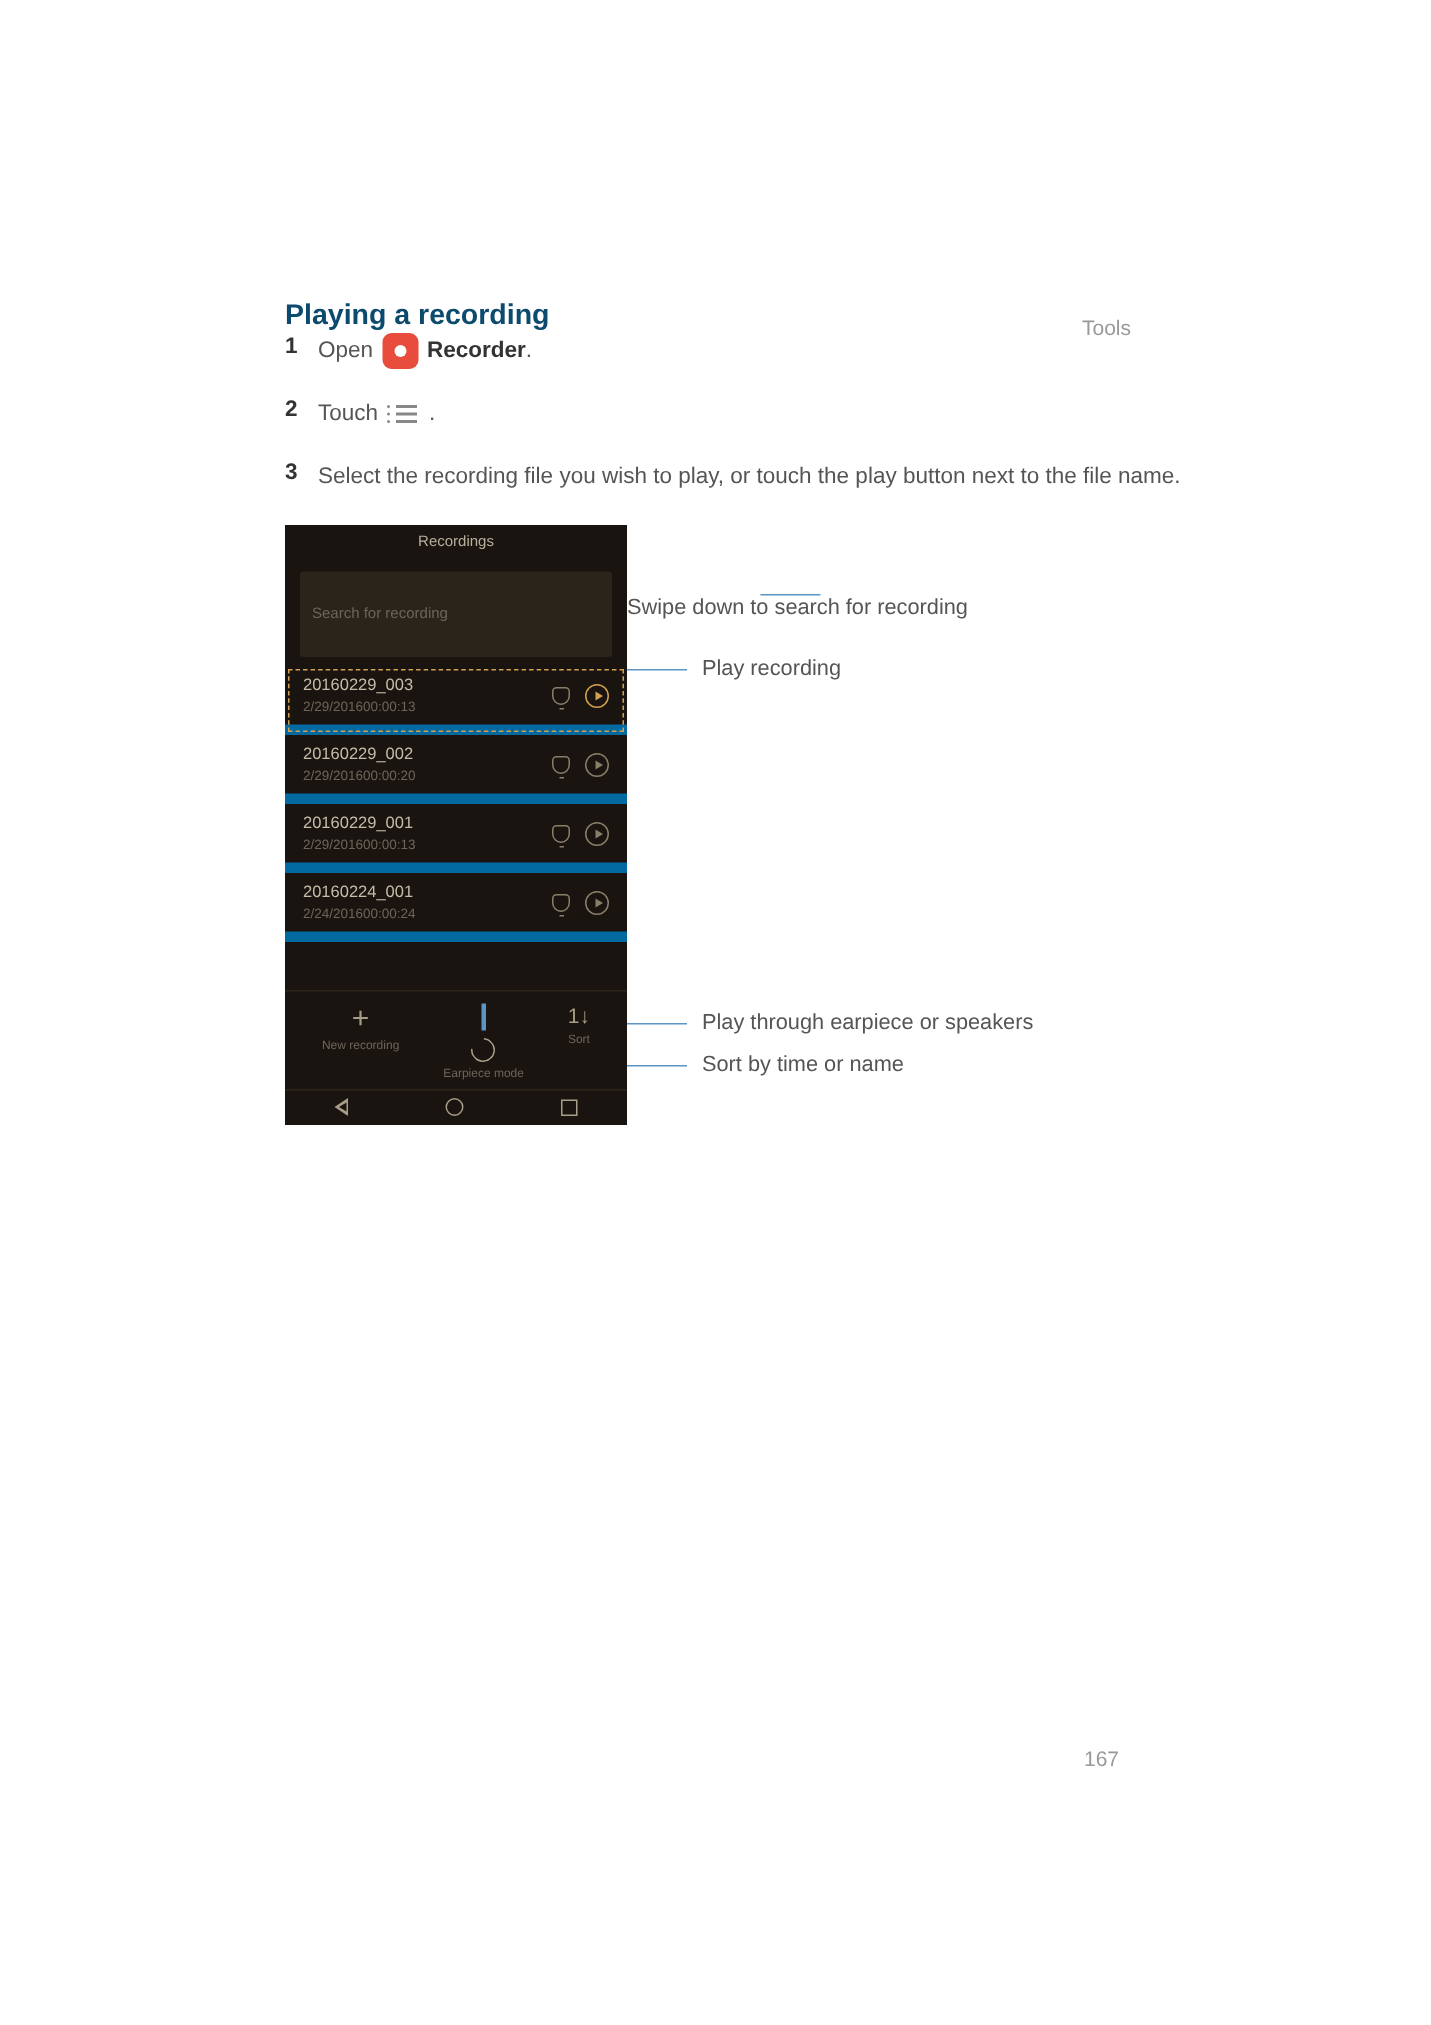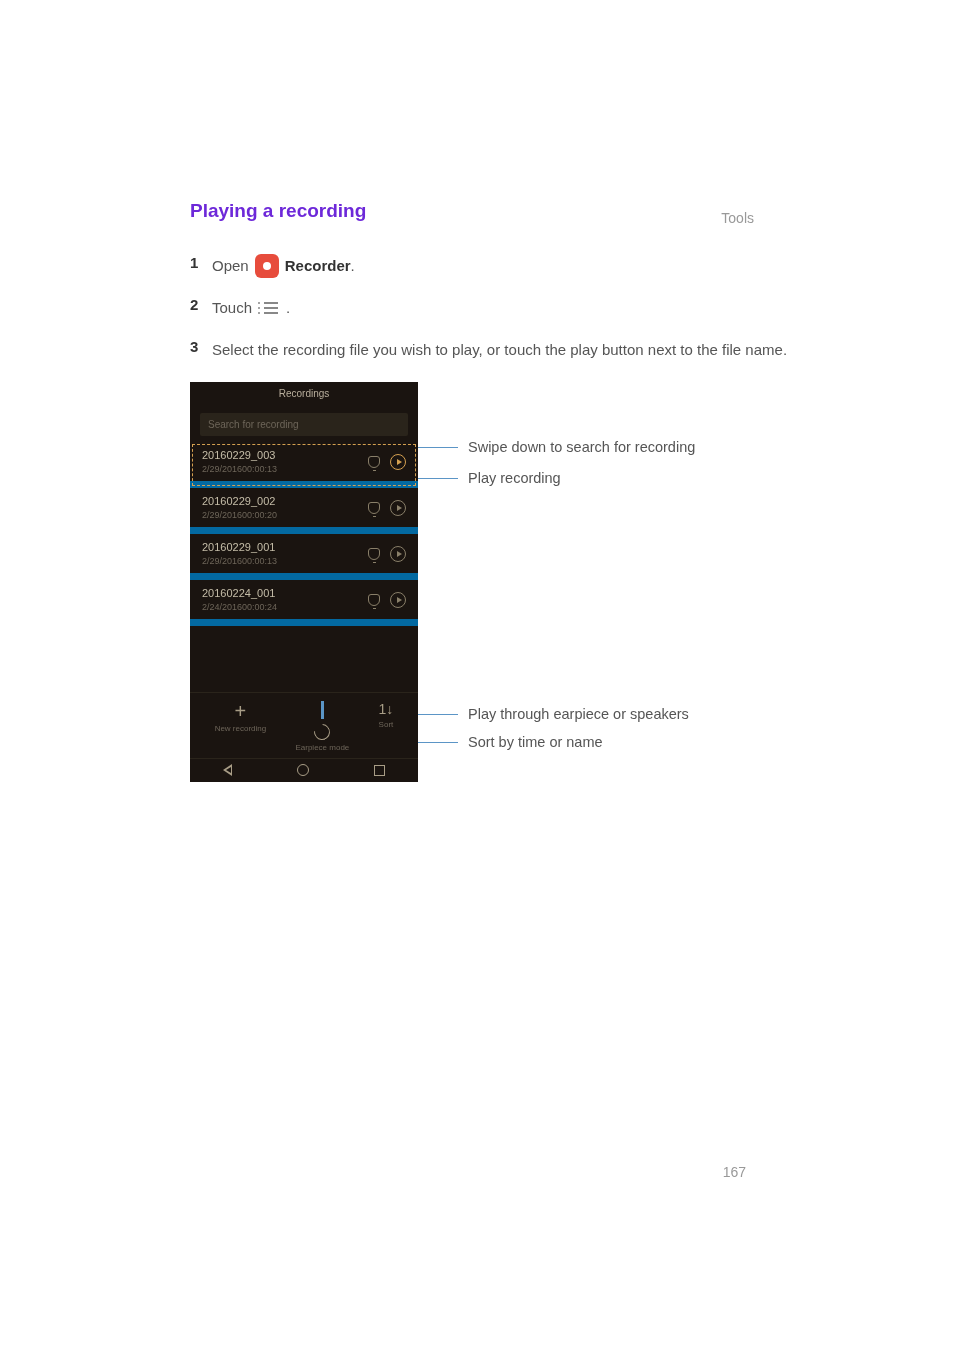--- a/index.html
+++ b/index.html
@@ -23,22 +23,21 @@
     .header-tools {
       position: absolute;
       right: 200px;
       top: 210px;
       font-size: 14px;
       color: #999999;
     }
     .section-title {
       font-size: 19px;
       font-weight: bold;
-      color: #6d28d9;
-      margin-bottom: 32px;
+      color: #0c4a6e;
     }
     .step {
       display: flex;
       align-items: flex-start;
       margin-bottom: 18px;
       font-size: 15px;
       color: #555555;
     }
     .step-num {
       font-weight: bold;
@@ -117,21 +116,21 @@
       flex-direction: column;
     }
     .phone-title {
       text-align: center;
       padding: 6px 0;
       color: #b8ae9c;
       font-size: 10px;
     }
     .search-bar {
       margin: 8px 10px 0 10px;
-      padding: 6px 8px;
+      padding: 23px 8px;
       background: #2a241b;
       color: #6d6559;
       font-size: 10px;
       border-radius: 2px;
     }
     .rec-list {
       margin-top: 6px;
       flex: 1;
     }
     .rec-item {
@@ -432,21 +431,21 @@
       </div>
 
       <div class="nav-bar">
         <span class="nav-back"></span>
         <span class="nav-home"></span>
         <span class="nav-recent"></span>
       </div>
     </div>
 
     <div class="annotations">
-      <div class="annotation" style="top:57px;">
+      <div class="annotation" style="top:46px;flex-direction:column;">
         <div class="aline"></div>
         <span>Swipe down to search for recording</span>
       </div>
       <div class="annotation" style="top:88px;">
         <div class="aline"></div>
         <span>Play recording</span>
       </div>
       <div class="annotation" style="top:324px;">
         <div class="aline"></div>
         <span>Play through earpiece or speakers</span>

